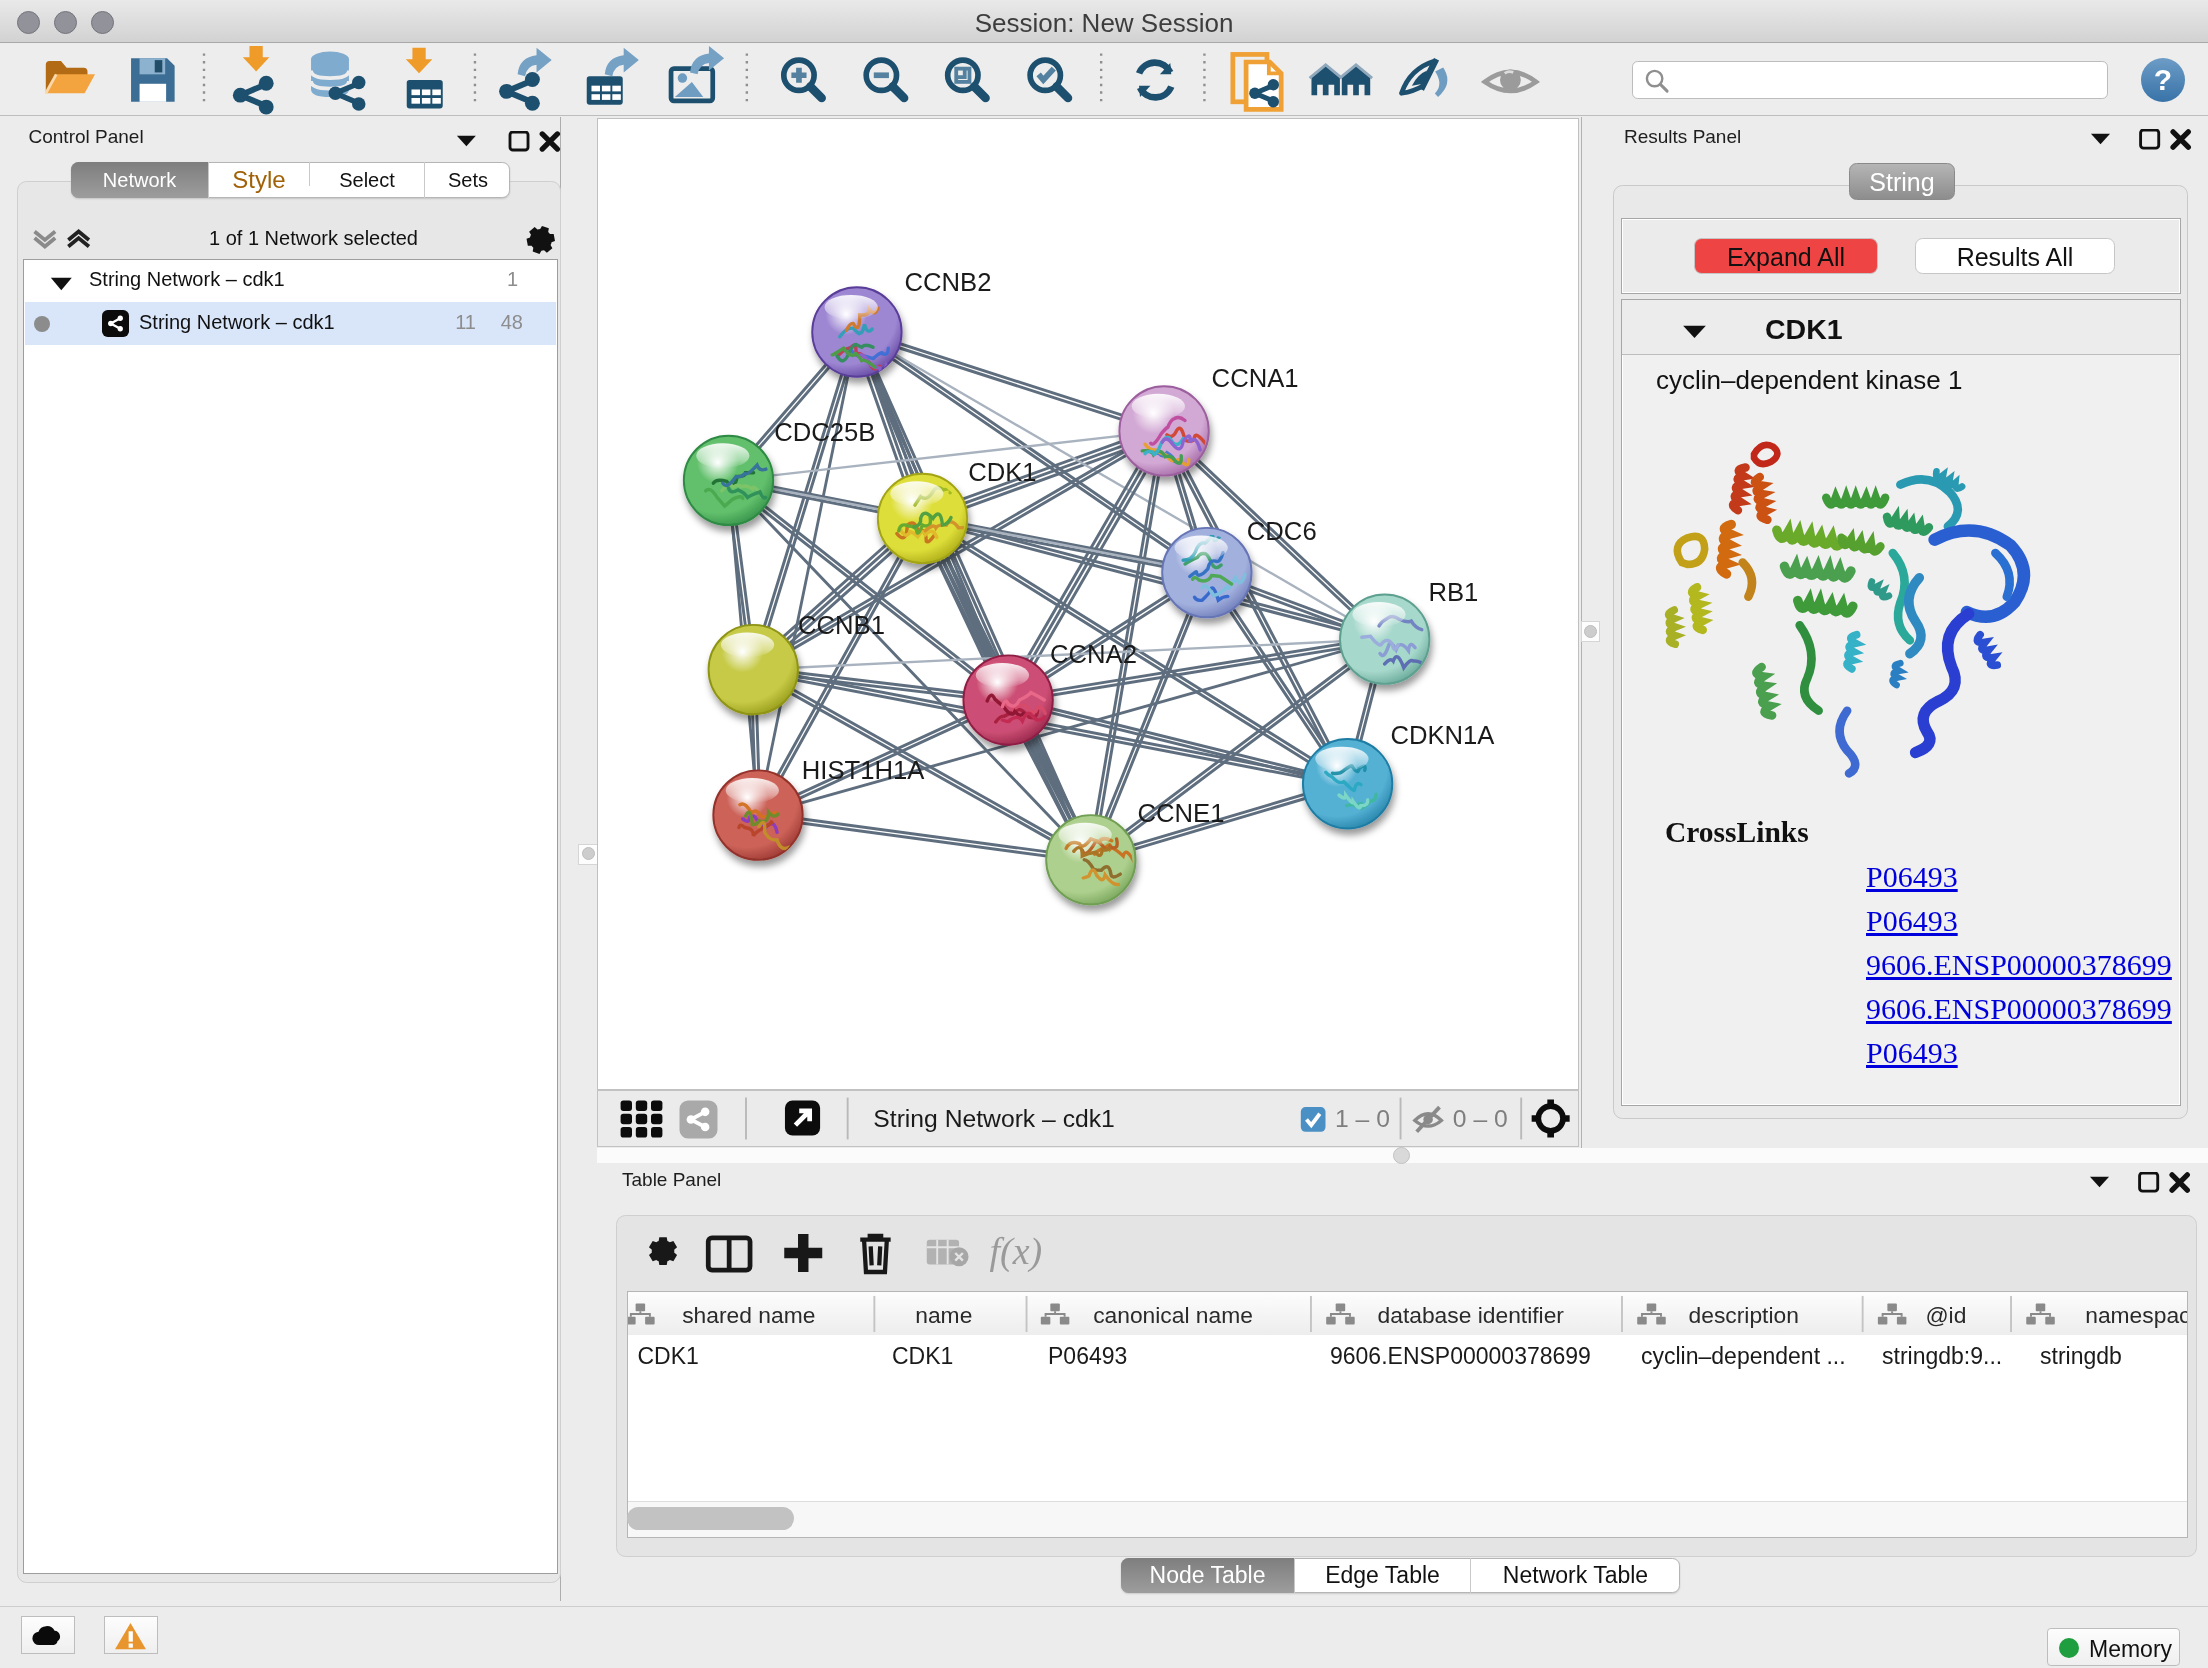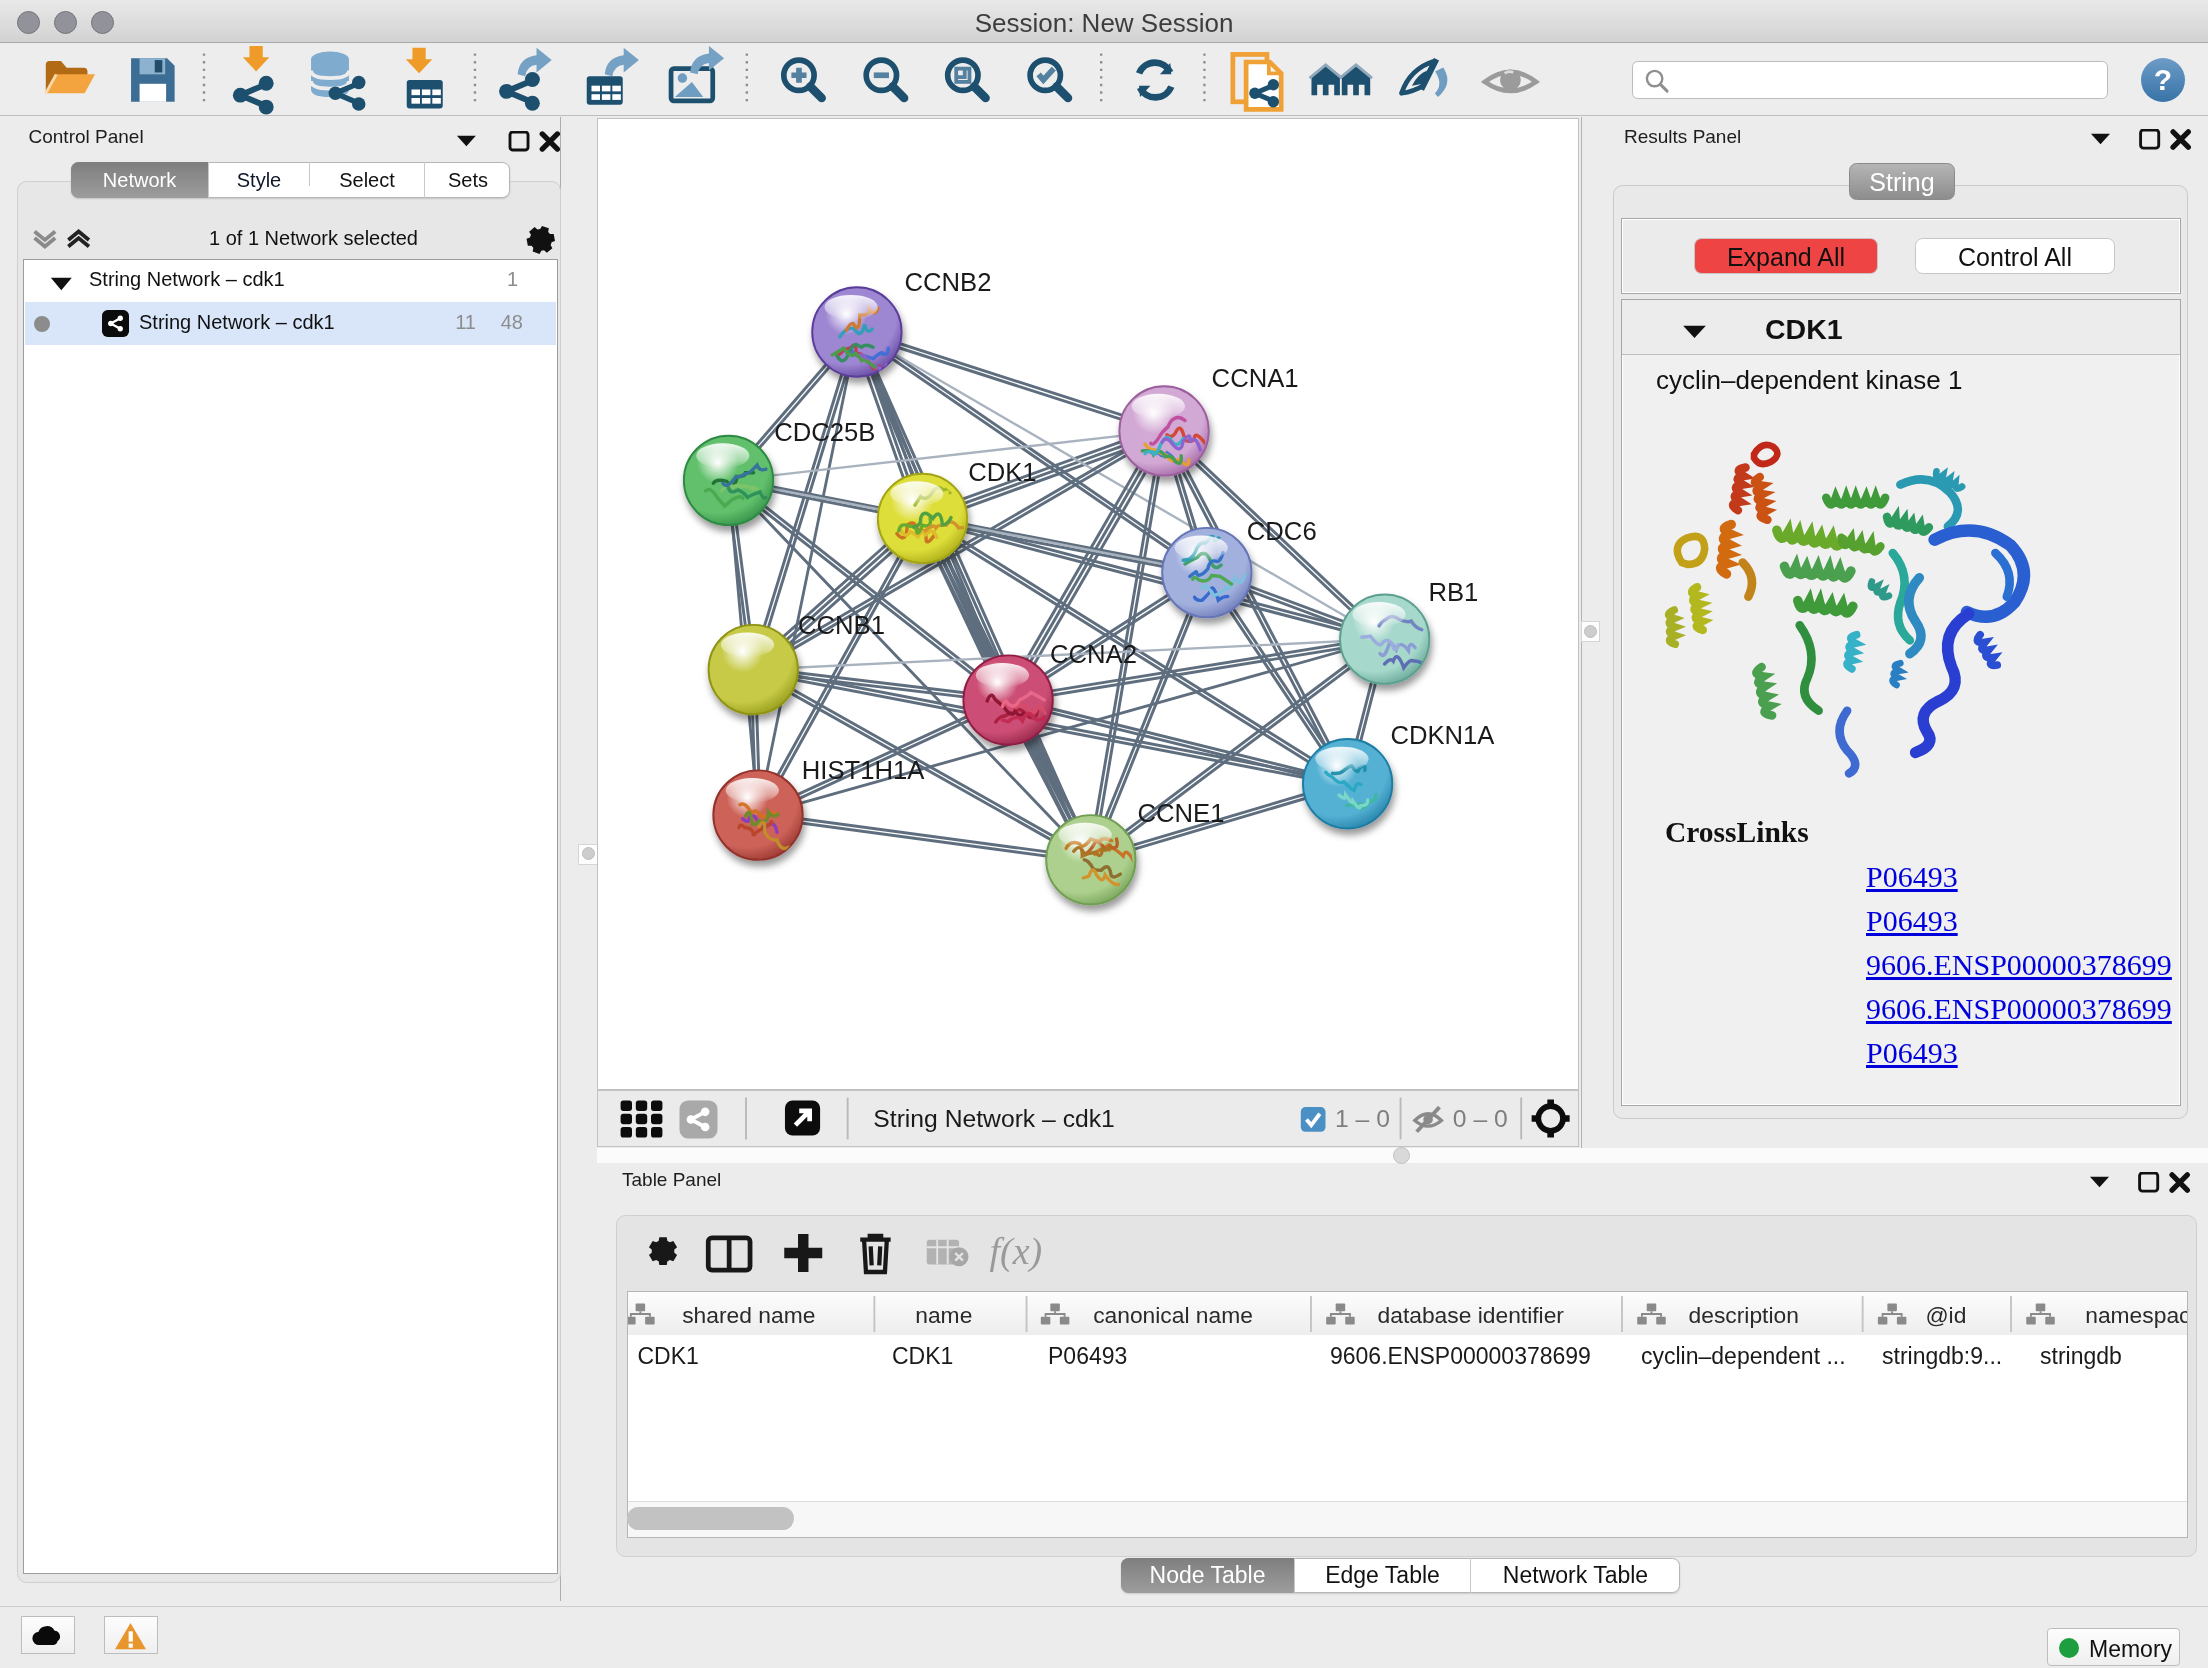--- a/index.html
+++ b/index.html
@@ -179,21 +179,21 @@
 <svg class="abs" style="left:455px;top:131px;" width="110" height="21" viewBox="0 0 116 22">
 <path d="M2,5 L22,5 L12,16 Z" fill="#111"></path>
 <rect x="58" y="1" width="19" height="19" rx="3" fill="none" stroke="#111" stroke-width="3"></rect>
 <path d="M92,3 L108,19 M108,3 L92,19" stroke="#111" stroke-width="5.5" stroke-linecap="round"></path>
 </svg>
 
 <div class="abs" style="left:17px;top:181px;width:544px;height:1402px;background:#e7e7e7;border:1px solid #cfcfcf;border-radius:9.5px;"></div>
 
 <div class="abs" style="left:71px;top:162px;width:439px;height:36px;border-radius:7.6px;background:#fff;border:1px solid #b5b5b5;box-shadow:0 1px 1.9px rgba(0,0,0,0.15);"></div>
 <div class="abs" style="left:71px;top:162px;width:137px;height:36px;border-radius:7.6px 0 0 7.6px;background:linear-gradient(#7e7e7e,#9d9d9d);color:#fff;font-size:20px;text-align:center;line-height:36px;">Network</div>
-<div class="abs" style="left:208px;top:162px;width:101px;height:36px;border-left:1px solid #c9c9c9;color:#0f172a;font-size:20px;text-align:center;line-height:36px;">Style</div>
+<div class="abs" style="left:208px;top:162px;width:101px;height:36px;border-left:1px solid #c9c9c9;color:#a16207;font-size:24px;text-align:center;line-height:36px;">Style</div>
 <div class="abs" style="left:309px;top:162px;width:115px;height:24px;border-left:1px solid #c9c9c9;color:#111;font-size:20px;text-align:center;line-height:36px;">Select</div>
 <div class="abs" style="left:424px;top:162px;width:87px;height:36px;border-left:1px solid #c9c9c9;color:#111;font-size:20px;text-align:center;line-height:36px;">Sets</div>
 
 <svg class="abs" style="left:32px;top:224px;" width="67" height="30" viewBox="0 0 70 32">
 <g fill="none" stroke="#8a8a8a" stroke-width="4">
         <path d="M2,8 L13,17 L24,8"></path>
         <path d="M2,15 L13,24 L24,15"></path>
       </g>
 <g fill="none" stroke="#222" stroke-width="4">
         <path d="M38,17 L49,8 L60,17"></path>
@@ -595,21 +595,21 @@
 <svg class="abs" style="left:2089px;top:129px;" width="107" height="21" viewBox="0 0 112 22">
 <path d="M2,5 L22,5 L12,16 Z" fill="#111"></path>
 <rect x="54" y="1" width="19" height="19" rx="3" fill="none" stroke="#111" stroke-width="3"></rect>
 <path d="M88,3 L104,19 M104,3 L88,19" stroke="#111" stroke-width="5.5" stroke-linecap="round"></path>
 </svg>
 <div class="abs" style="left:1613px;top:185px;width:575px;height:934px;background:#e9e9e9;border:1px solid #c9c9c9;border-radius:9.5px;"></div>
 <div class="abs" style="left:1849px;top:163px;width:106px;height:37px;background:linear-gradient(#b5b5b5,#8d8d8d);border:1px solid #8a8a8a;border-radius:7.6px;color:#fff;font-size:25px;text-align:center;line-height:37px;">String</div>
 
 <div class="abs" style="left:1621px;top:218px;width:560px;height:76px;background:#ebebeb;border:1px solid #a6a6a6;box-shadow:inset 0 0 0 1px #fff;"></div>
 <div class="abs" style="left:1694px;top:238px;width:184px;height:36px;background:#ef4444;border:1px solid #c6c6c6;border-radius:7.6px;font-size:25px;color:#111;text-align:center;line-height:36px;">Expand All</div>
-<div class="abs" style="left:1915px;top:238px;width:200px;height:36px;background:#fff;border:1px solid #c6c6c6;border-radius:7.6px;font-size:25px;color:#111;text-align:center;line-height:36px;">Control All</div>
+<div class="abs" style="left:1915px;top:238px;width:200px;height:36px;background:#fff;border:1px solid #c6c6c6;border-radius:7.6px;font-size:25px;color:#111;text-align:center;line-height:36px;">Results All</div>
 
 <div class="abs" style="left:1621px;top:299px;width:560px;height:807px;background:#f0f0f0;border:1px solid #a6a6a6;box-shadow:inset 0 0 0 1px #fff;"></div>
 <div class="abs" style="left:1622px;top:300px;width:558px;height:55px;background:#ececec;border-bottom:1px solid #bdbdbd;"></div>
 <svg class="abs" style="left:1681px;top:323px;" width="27" height="17" viewBox="0 0 28 18">
       <path d="M2,3 L26,3 L14,16 Z" fill="#111"></path>
     </svg>
 <div class="abs" style="left:1765px;top:313px;font-size:28.5px;font-weight:bold;color:#111;">CDK1</div>
 <div class="abs" style="left:1656px;top:365px;font-size:26px;color:#111;">cyclin–dependent kinase 1</div>
 
 <svg class="abs" style="left:1655px;top:439px;" width="390" height="342" viewBox="0 0 410 360">

